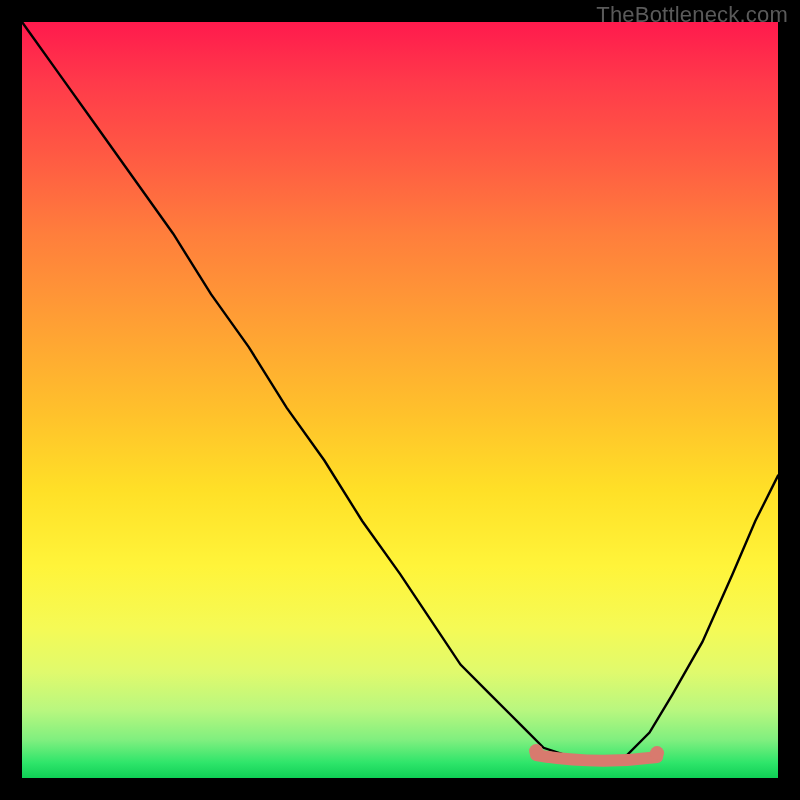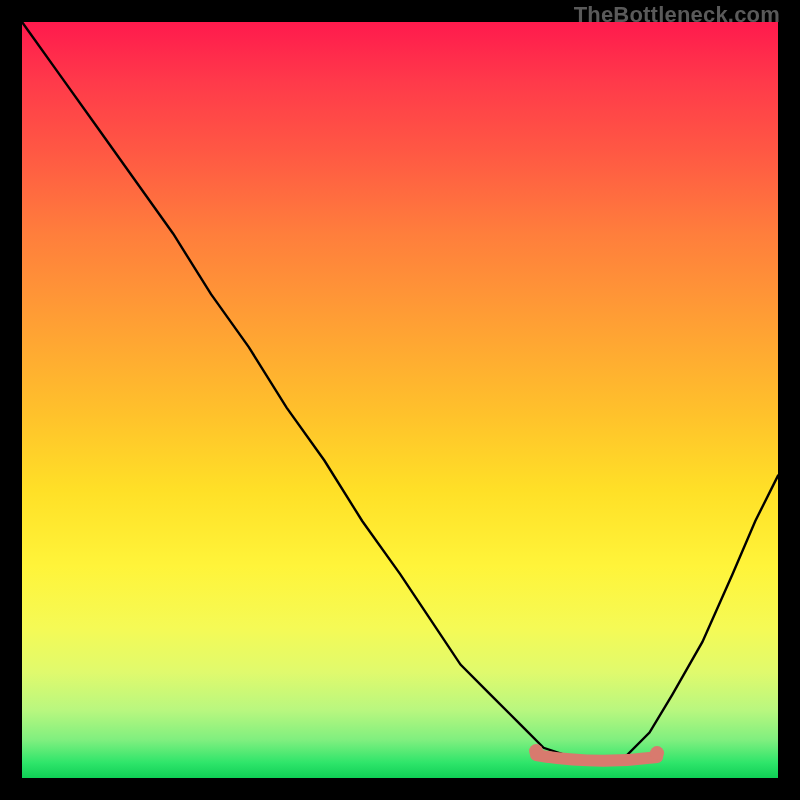--- a/index.html
+++ b/index.html
@@ -37,23 +37,23 @@
       #e0fa6d 86%,
       #b9f77f 91%,
       #7fef7f 95%,
       #2ee56a 98%,
       #0fcf55 100%
     );
   }
   .watermark {
     position: absolute;
     top: 2px;
-    right: 20px;
+    right: 12px;
     font-size: 22px;
-    font-weight: 700;
+    font-weight: 400;
     color: #5a5a5a;
     letter-spacing: 0.2px;
     user-select: none;
   }
   svg.curve {
     position: absolute;
     inset: 0;
     width: 100%;
     height: 100%;
     overflow: visible;

